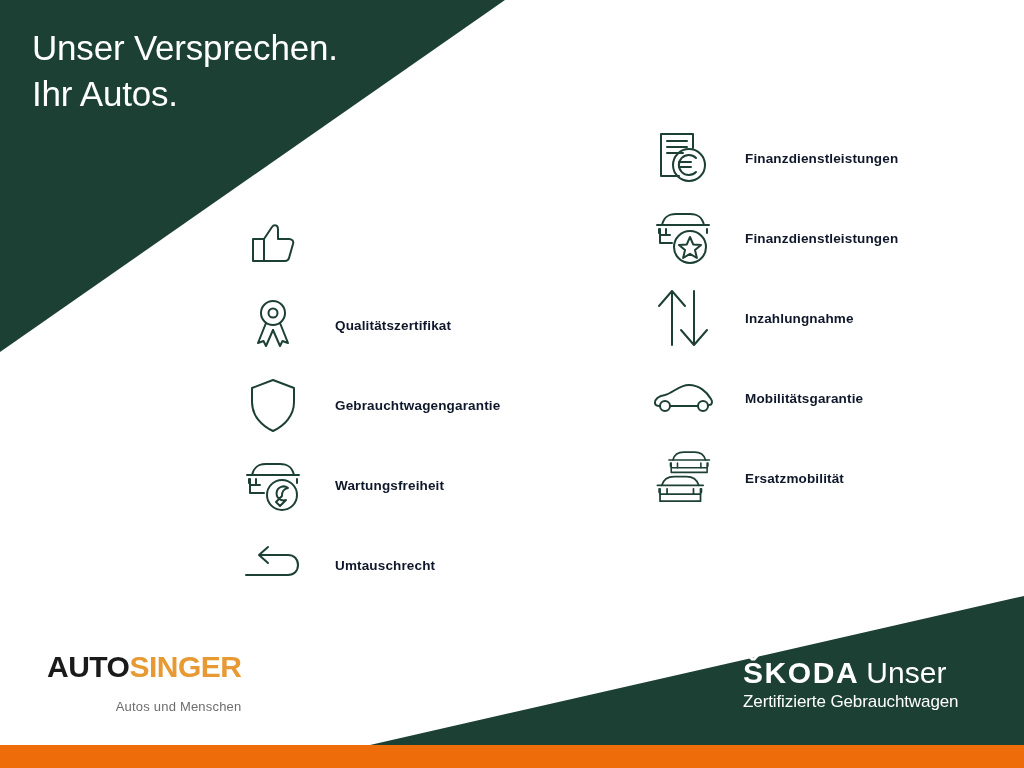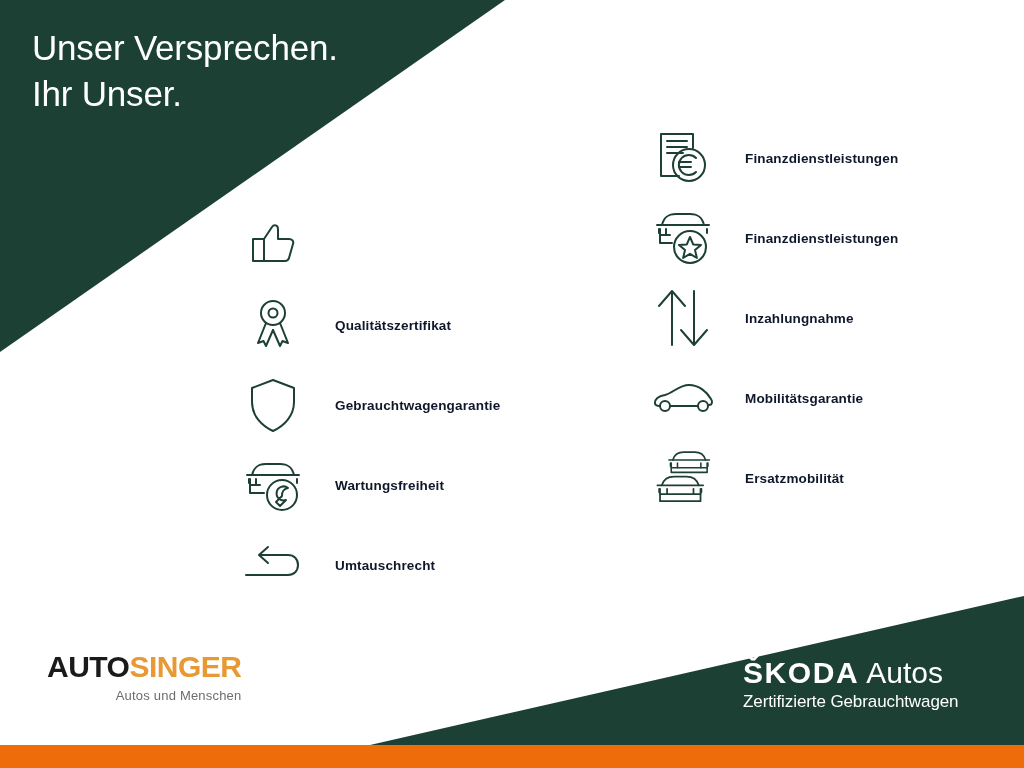--- a/index.html
+++ b/index.html
@@ -84,21 +84,21 @@
   .as-word {
     font-size: 30px;
     font-weight: bold;
     letter-spacing: -0.5px;
     line-height: 34px;
     font-stretch: condensed;
   }
   .as-auto   { color: #1a1a1a; }
   .as-singer { color: #e79a33; }
   .as-tag {
-    margin-top: 4px;
+    margin-top: 15px;
     text-align: right;
     font-size: 13px;
     color: #6d6d6d;
     letter-spacing: 0.2px;
   }
 
   
   .skoda {
     position: absolute;
     left: 743px;
@@ -134,21 +134,21 @@
 <div id="page">
 
   <svg class="shape-layer" viewBox="0 0 1024 768" width="1024" height="768">
     <polygon points="0,0 505,0 0,352" fill="#1d4034"></polygon>
     <polygon points="1024,596 1024,745 370,745" fill="#1d4034"></polygon>
     <rect x="0" y="745" width="1024" height="23" fill="#ef6c0a"></rect>
   </svg>
 
   <div class="headline">
     <span class="line">Unser Versprechen.</span>
-    <span class="line">Ihr Unser.</span>
+    <span class="line">Ihr Autos.</span>
   </div>
 
   <div class="col col-left">
 
     <div class="feature">
       <span class="feature-icon">
         <svg width="52" height="52" viewBox="0 0 52 52" fill="none" stroke="#1d4034" stroke-width="2" stroke-linecap="round" stroke-linejoin="round">
           <path d="M6 20 H17 V42 H6 Z"></path>
           <path d="M17 20 L25 8 C27 5 31 6 31 10 L31 20 H42 C45 20 47 22 46 25 L42 39 C41.4 41 40 42 38 42 H17"></path>
         </svg>
@@ -285,17 +285,17 @@
     </div>
 
   </div>
 
   <div class="autosinger">
     <div class="as-word"><span class="as-auto">AUTO</span><span class="as-singer">SINGER</span></div>
     <div class="as-tag">Autos und Menschen</div>
   </div>
 
   <div class="skoda">
-    <div class="skoda-top"><span class="skoda-mark">ŠKODA</span><span class="skoda-plus">Autos</span></div>
+    <div class="skoda-top"><span class="skoda-mark">ŠKODA</span><span class="skoda-plus">Unser</span></div>
     <div class="skoda-sub">Zertifizierte Gebrauchtwagen</div>
   </div>
 
 </div>
 
 </body></html>

